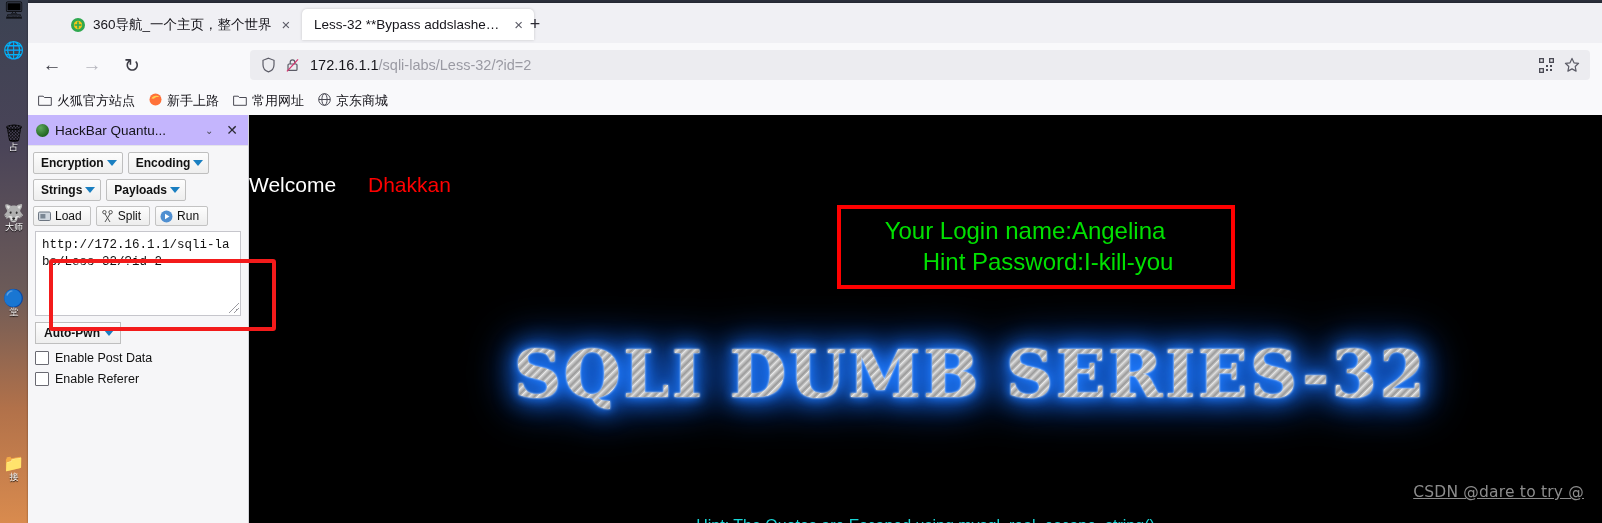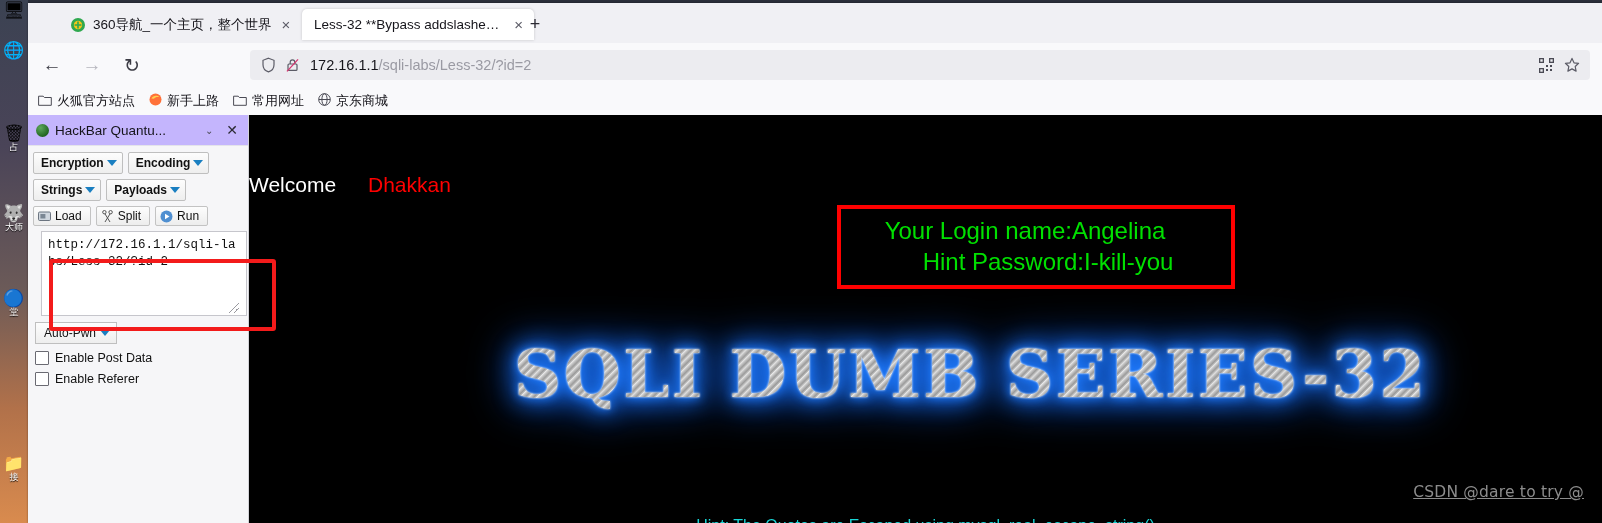--- a/index.html
+++ b/index.html
@@ -119,21 +119,21 @@
     border-top: 6px solid #1a7fc1; display:inline-block; }
   .hb-act {
     background: linear-gradient(180deg,#fdfdfd,#ededed);
     border: 1px solid #c3c3c3; border-radius: 2px;
     font-size: 12px; color: #111; padding: 2px 8px 2px 4px;
     display:flex; align-items:center; gap:4px; white-space: nowrap;
   }
   .mini-ico { width: 13px; height: 13px; display:flex;align-items:center;justify-content:center;
     font-size: 11px; }
 
-  #hb-textarea-wrap { margin: 4px 2px 0 8px; position: relative; }
+  #hb-textarea-wrap { margin: 4px 2px 0 2px; position: relative; }
   #hb-textarea {
     width: 206px; height: 85px; box-sizing: border-box;
     background: #fff; border: 1px solid #c6c6cc;
     font-family: "Liberation Mono", monospace; font-size: 12.5px;
     color: #111; padding: 5px 6px; line-height: 17px; resize: none;
     white-space: pre-wrap; word-break: break-all; overflow: hidden;
   }
   #hb-resize {
     position: absolute; right: 3px; bottom: 3px; width: 10px; height: 10px;
     background:
@@ -142,21 +142,21 @@
   }
   
   #red-annot {
     position: absolute; left: 21px; top: 256px; width: 219px; height: 64px;
     border: 4px solid #f31b1b; border-radius: 3px; pointer-events: none; z-index: 40;
   }
   #hb-lower { padding: 6px 6px 0 7px; }
   #autopwn {
     background: linear-gradient(180deg,#fdfdfd,#eeeeee);
     border: 1px solid #bfbfbf; border-radius: 0;
-    font-size: 12px; font-weight: normal; color: #111;
+    font-size: 12px; font-weight: bold; color: #111;
     padding: 3px 6px 3px 8px; display: inline-flex; align-items: center; gap: 4px;
   }
   .cbrow { display:flex; align-items:center; gap:6px; margin-top: 7px; font-size: 12.5px; color:#111;
     font-family:Liberation Sans, sans-serif; }
   .cbox { width: 12px; height: 12px; border: 1px solid #6a6a72; background:#fff; border-radius:1px; }
 
   
   #content {
     position: absolute; left: 221px; top: 112px; right: 0; height: 408px;
     background: #000; overflow: hidden;

